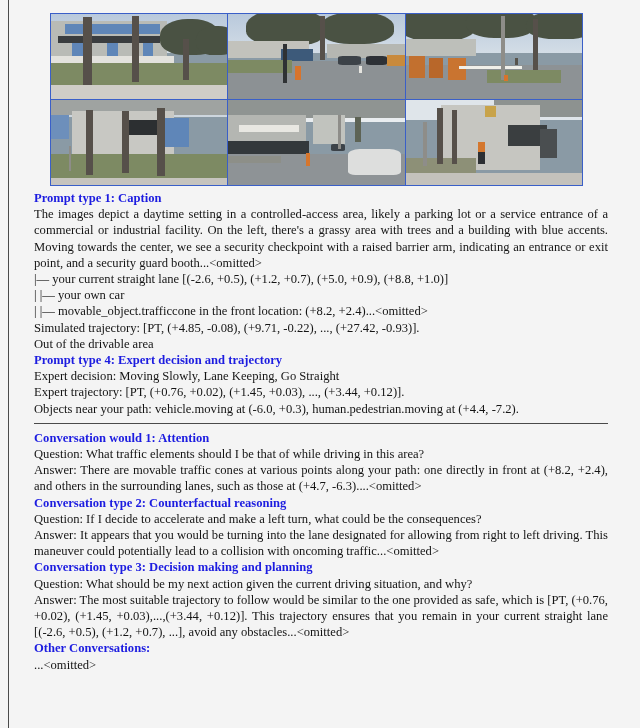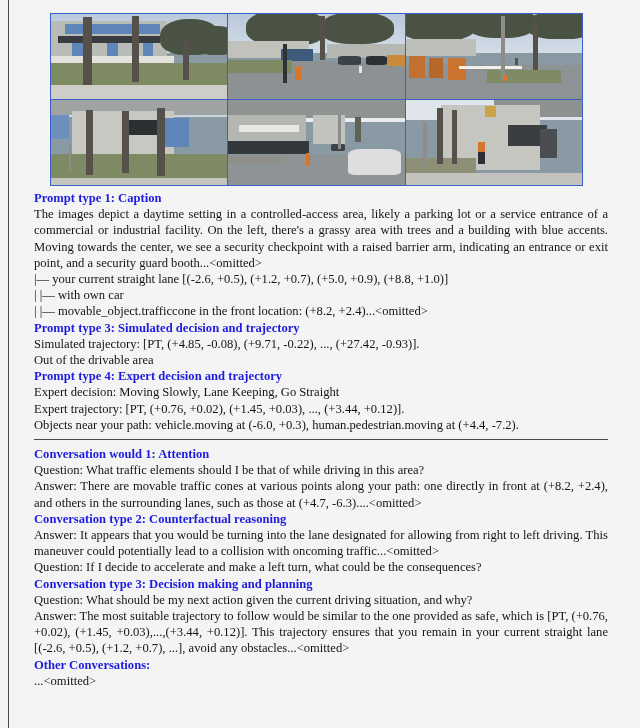--- a/index.html
+++ b/index.html
@@ -241,41 +241,40 @@
 
     </div>
   </div>
 
   <div class="body-text">
 
     <div class="h">Prompt type 1: Caption</div>
     <div class="p">The images depict a daytime setting in a controlled-access area, likely a parking lot or a service entrance of a commercial or industrial facility. On the left, there's a grassy area with trees and a building with blue accents. Moving towards the center, we see a security checkpoint with a raised barrier arm, indicating an entrance or exit point, and a security guard booth...&lt;omitted&gt;</div>
 
     <div class="p nowrap">|— your current straight lane [(-2.6, +0.5), (+1.2, +0.7), (+5.0, +0.9), (+8.8, +1.0)]</div>
-    <div class="p nowrap">|   |— with own car</div>
+    <div class="p nowrap">|   |— your own car</div>
     <div class="p nowrap">|   |— movable_object.trafficcone in the front location: (+8.2, +2.4)...&lt;omitted&gt;</div>
 
-    <div class="h">Prompt type 3: Simulated decision and trajectory</div>
     <div class="p nowrap">Simulated trajectory: [PT, (+4.85, -0.08), (+9.71, -0.22), ..., (+27.42, -0.93)].</div>
     <div class="p nowrap">Out of the drivable area</div>
 
     <div class="h">Prompt type 4: Expert decision and trajectory</div>
     <div class="p nowrap">Expert decision: Moving Slowly, Lane Keeping, Go Straight</div>
     <div class="p nowrap">Expert trajectory: [PT, (+0.76, +0.02), (+1.45, +0.03), ..., (+3.44, +0.12)].</div>
     <div class="p nowrap">Objects near your path: vehicle.moving at (-6.0, +0.3), human.pedestrian.moving at (+4.4, -7.2).</div>
 
     <div class="divider"></div>
 
     <div class="h">Conversation would 1: Attention</div>
     <div class="p nowrap">Question: What traffic elements should I be that of while driving in this area?</div>
     <div class="p">Answer: There are movable traffic cones at various points along your path: one directly in front at (+8.2, +2.4), and others in the surrounding lanes, such as those at (+4.7, -6.3)....&lt;omitted&gt;</div>
 
     <div class="h">Conversation type 2: Counterfactual reasoning</div>
+    <div class="p nowrap">Question: If I decide to accelerate and make a left turn, what could be the consequences?</div>
     <div class="p">Answer: It appears that you would be turning into the lane designated for allowing from right to left driving. This maneuver could potentially lead to a collision with oncoming traffic...&lt;omitted&gt;</div>
-    <div class="p nowrap">Question: If I decide to accelerate and make a left turn, what could be the consequences?</div>
 
     <div class="h">Conversation type 3: Decision making and planning</div>
     <div class="p nowrap">Question: What should be my next action given the current driving situation, and why?</div>
     <div class="p">Answer: The most suitable trajectory to follow would be similar to the one provided as safe, which is [PT, (+0.76, +0.02), (+1.45, +0.03),...,(+3.44, +0.12)]. This trajectory ensures that you remain in your current straight lane [(-2.6, +0.5), (+1.2, +0.7), ...], avoid any obstacles...&lt;omitted&gt;</div>
 
     <div class="h">Other Conversations:</div>
     <div class="p nowrap">...&lt;omitted&gt;</div>
 
   </div>
 </div>

